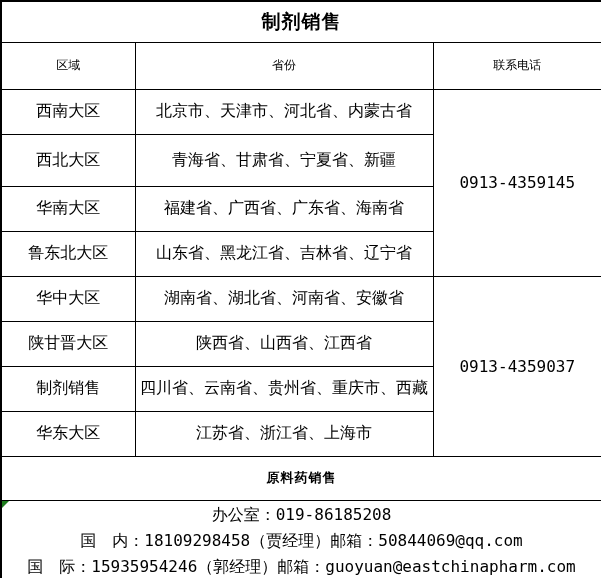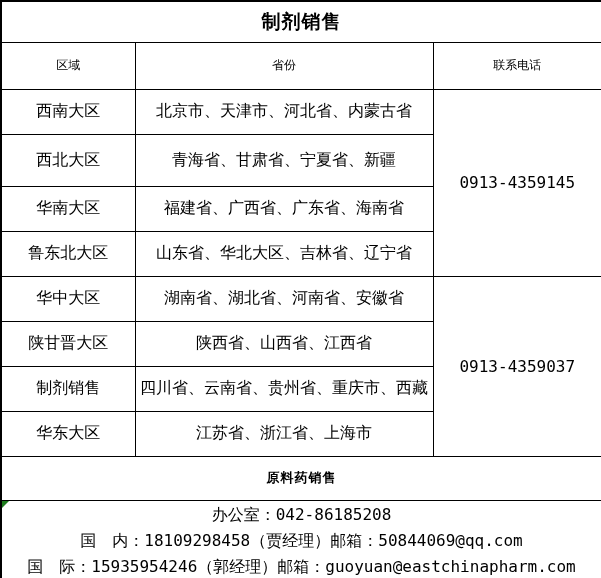--- a/index.html
+++ b/index.html
@@ -102,21 +102,21 @@
     <tr style="height:52px;">
       <td>西北大区</td>
       <td>青海省、甘肃省、宁夏省、新疆</td>
     </tr>
     <tr style="height:45px;">
       <td>华南大区</td>
       <td>福建省、广西省、广东省、海南省</td>
     </tr>
     <tr style="height:45px;">
       <td>鲁东北大区</td>
-      <td>山东省、华北大区、吉林省、辽宁省</td>
+      <td>山东省、黑龙江省、吉林省、辽宁省</td>
     </tr>
 
     <tr style="height:45px;">
       <td>华中大区</td>
       <td>湖南省、湖北省、河南省、安徽省</td>
       <td rowspan="4">0913-4359037</td>
     </tr>
     <tr style="height:45px;padding-left:48px;">
       <td>陕甘晋大区</td>
       <td>陕西省、山西省、江西省</td>
@@ -130,20 +130,20 @@
       <td>江苏省、浙江省、上海市</td>
     </tr>
 
     <tr class="section-row" style="height:44px;">
       <td colspan="3">原料药销售</td>
     </tr>
 
     <tr style="height:82px;">
       <td colspan="3" class="footer-cell">
         <span class="corner-flag"></span>
-        <div class="footer-line">办公室：042-86185208</div>
+        <div class="footer-line">办公室：019-86185208</div>
         <div class="footer-line">国　内：18109298458（贾经理）邮箱：50844069@qq.com</div>
         <div class="footer-line">国　际：15935954246（郭经理）邮箱：guoyuan@eastchinapharm.com</div>
       </td>
     </tr>
   </tbody>
     </table>
 </div>
 
 </body></html>

